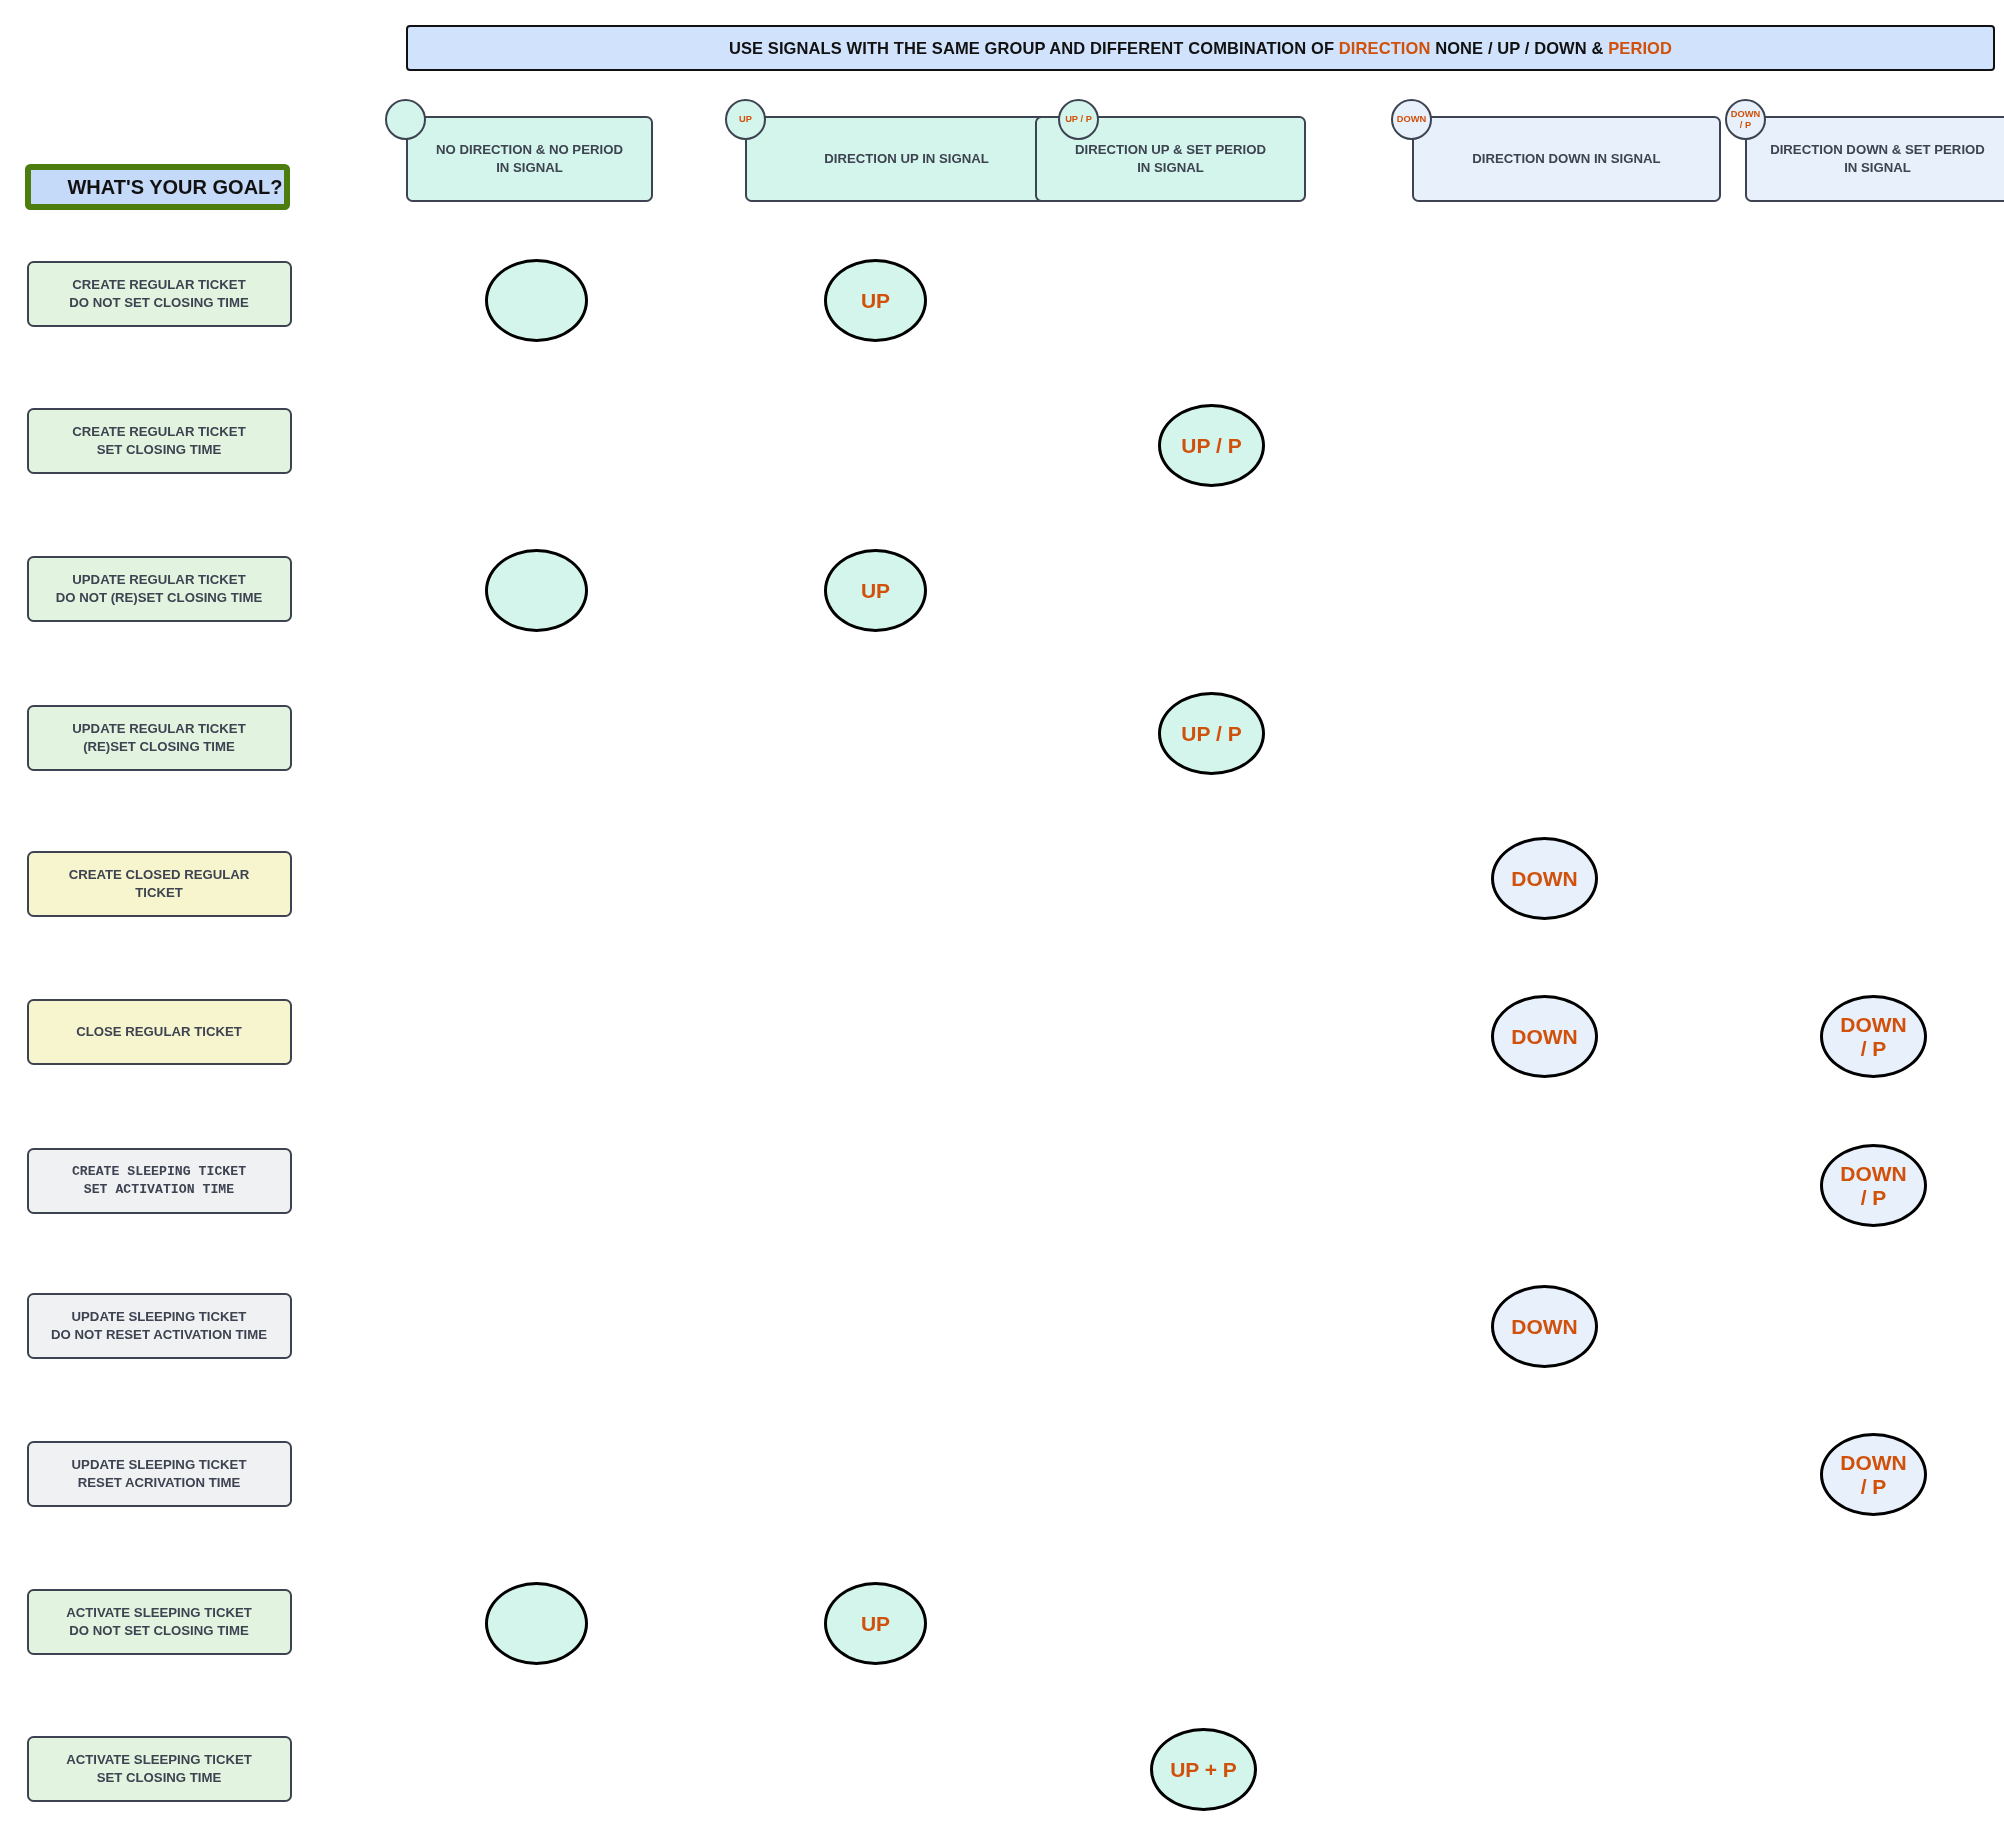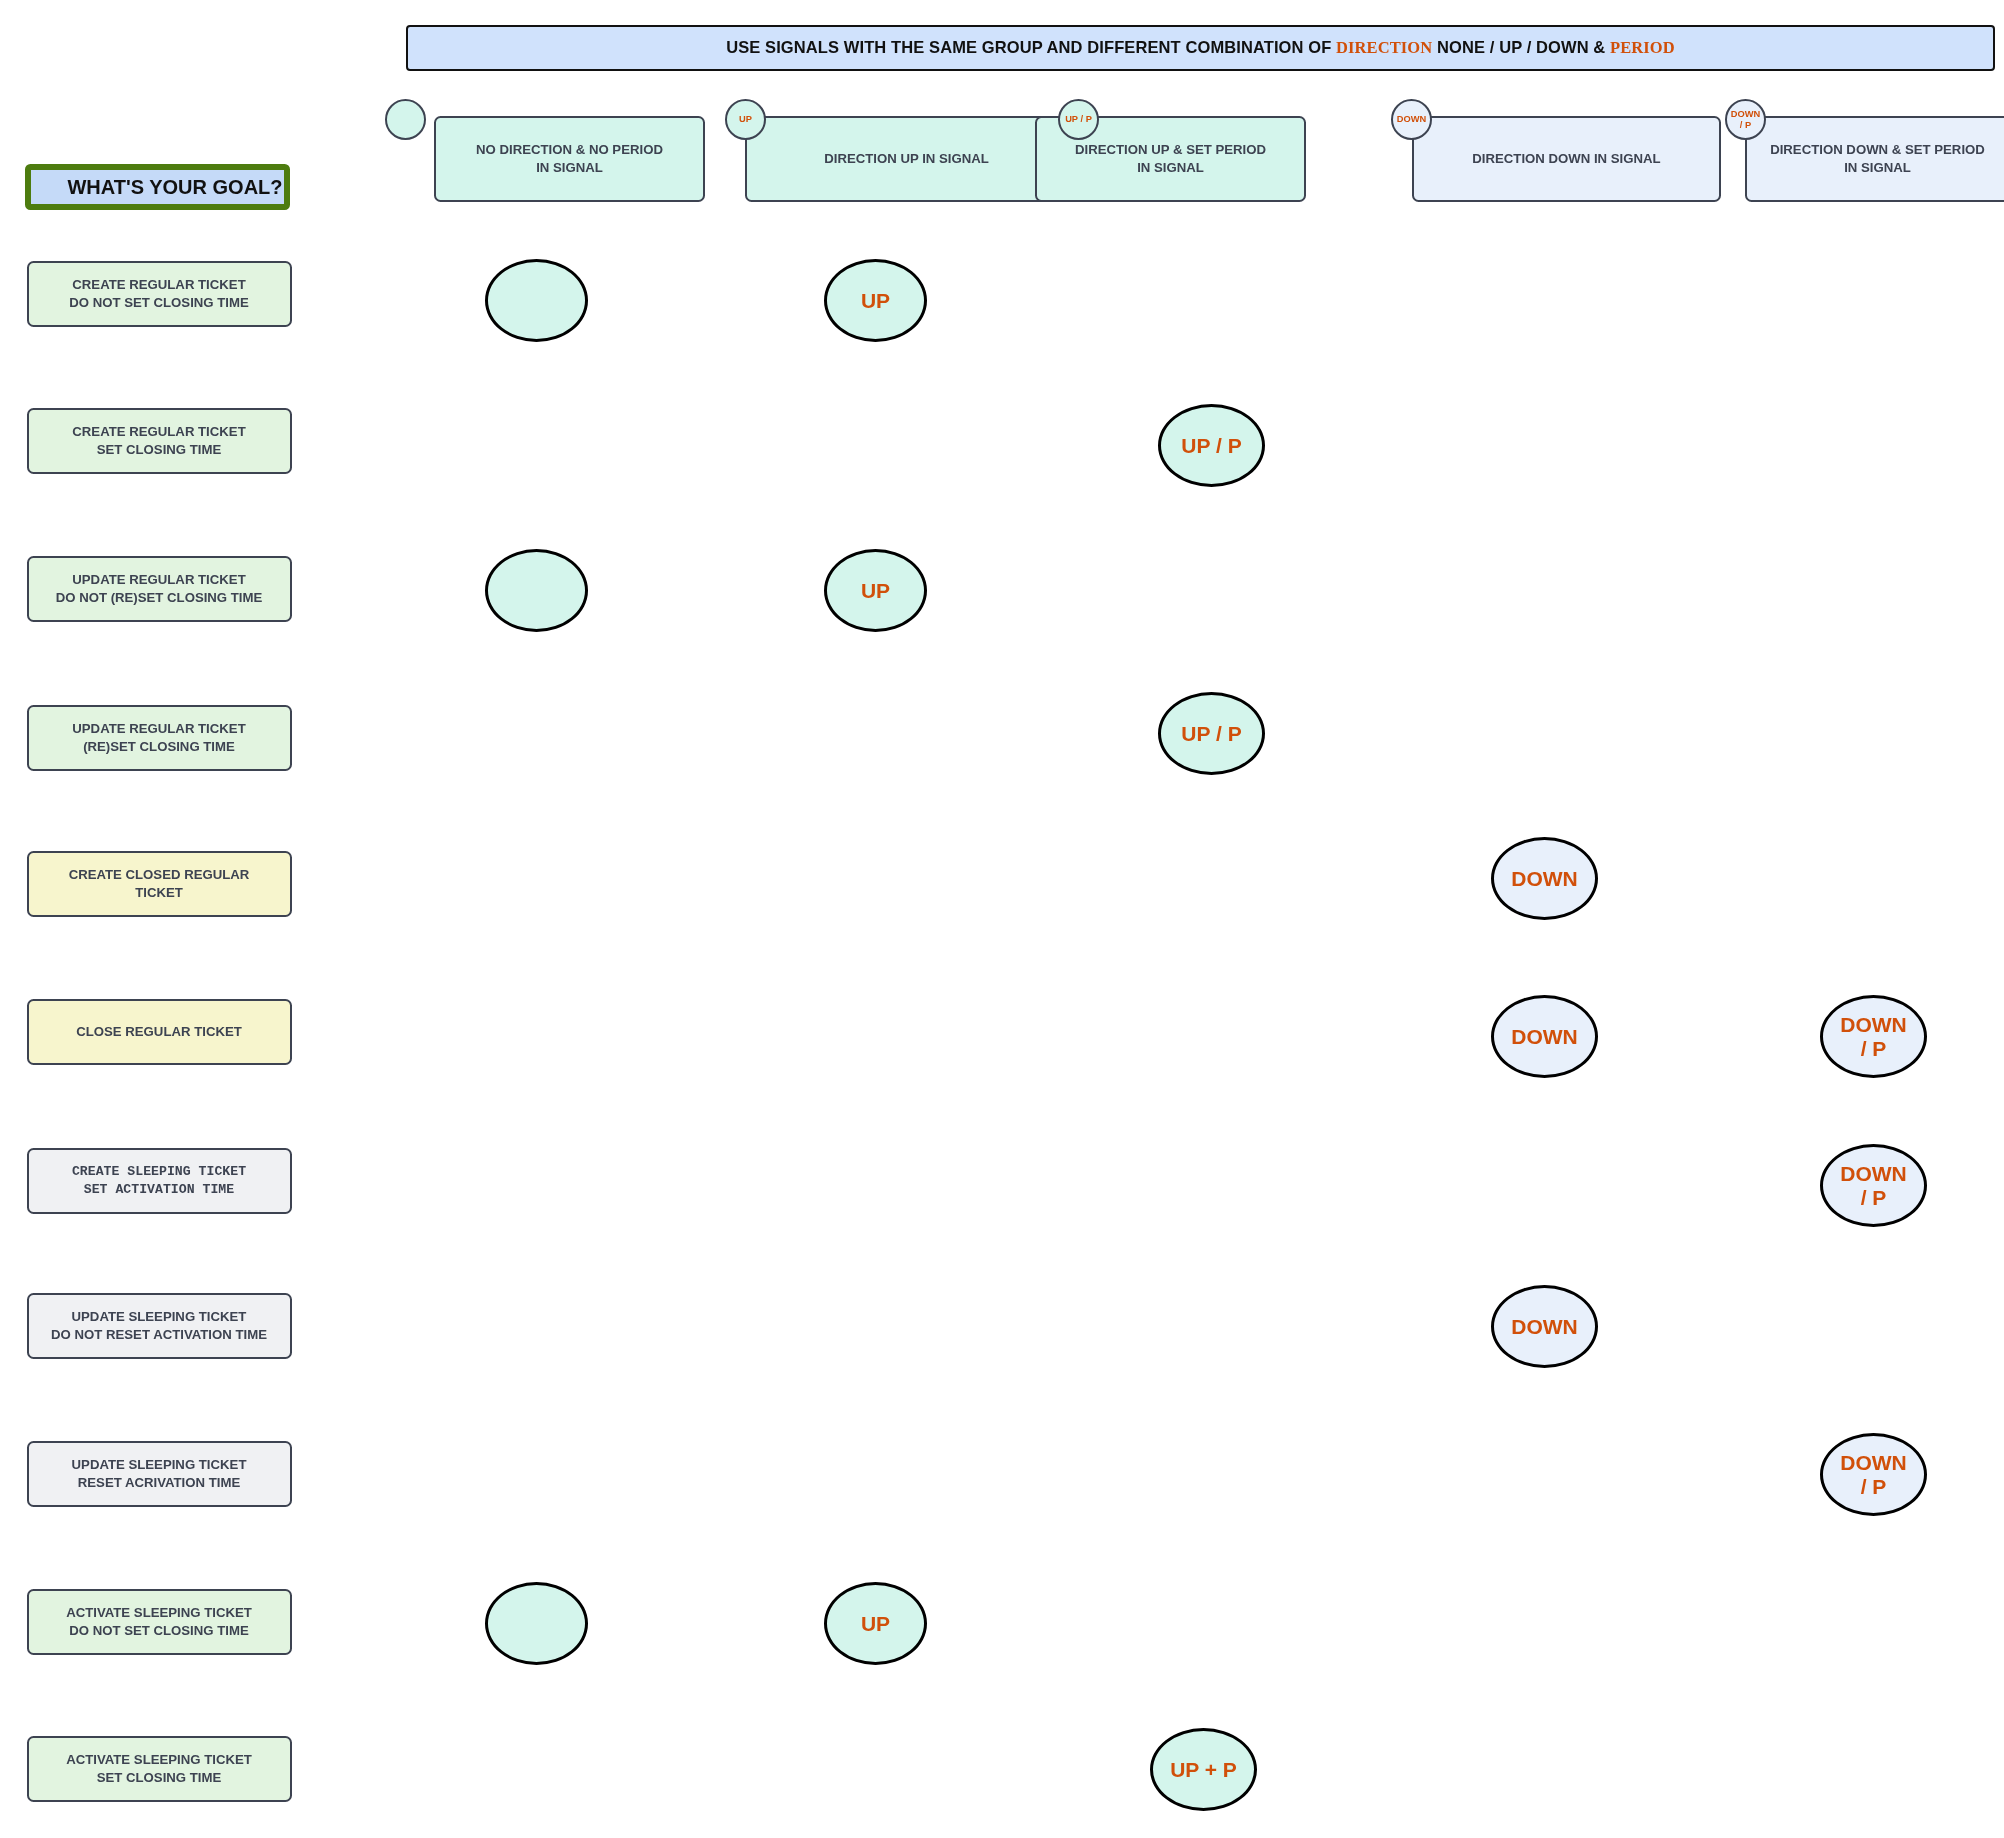--- a/index.html
+++ b/index.html
@@ -35,21 +35,21 @@
     justify-content: center;
     box-sizing: border-box;
   }
   .banner-text {
     font-size: 16.5px;
     font-weight: bold;
     color: #111111;
     letter-spacing: 0.1px;
     white-space: nowrap;
   }
-  .banner-text .hl { color: #d1500a; font-family: Liberation Serif, serif; }
+  .banner-text .hl { color: #d1500a; }
 
   
   .goal-box {
     position: absolute;
     left: 25px;
     top: 164px;
     width: 265px;
     height: 46px;
     background: #c5daf8;
     border: 6px solid #4d7c0f;
@@ -166,21 +166,21 @@
 
   <div class="banner">
     <span class="banner-text"><span>USE SIGNALS WITH THE SAME GROUP AND  DIFFERENT COMBINATION OF </span><span class="hl">DIRECTION</span><span> NONE / UP / DOWN &amp; </span><span class="hl">PERIOD</span></span>
   </div>
 
   <div class="goal-box">
     <span class="goal-box-text">WHAT'S YOUR GOAL?</span>
   </div>
 
   <div id="dynamic">
-      <div class="col-head head-mint" style="left: 406px; top: 116px; width: 271px; margin-left: 28px;">
+      <div class="col-head head-mint" style="left: 406px; top: 116px; width: 247px;">
         <span class="col-head-text">NO DIRECTION &amp; NO PERIOD
 IN SIGNAL</span>
       </div>
       <div class="col-badge badge-mint" style="left: 385px; top: 99px;">
         <span class="col-badge-text"></span>
       </div>
       <div class="col-head head-mint" style="left: 745px; top: 116px; width: 323px;">
         <span class="col-head-text">DIRECTION UP IN SIGNAL</span>
       </div>
       <div class="col-badge badge-mint" style="left: 725px; top: 99px;">

